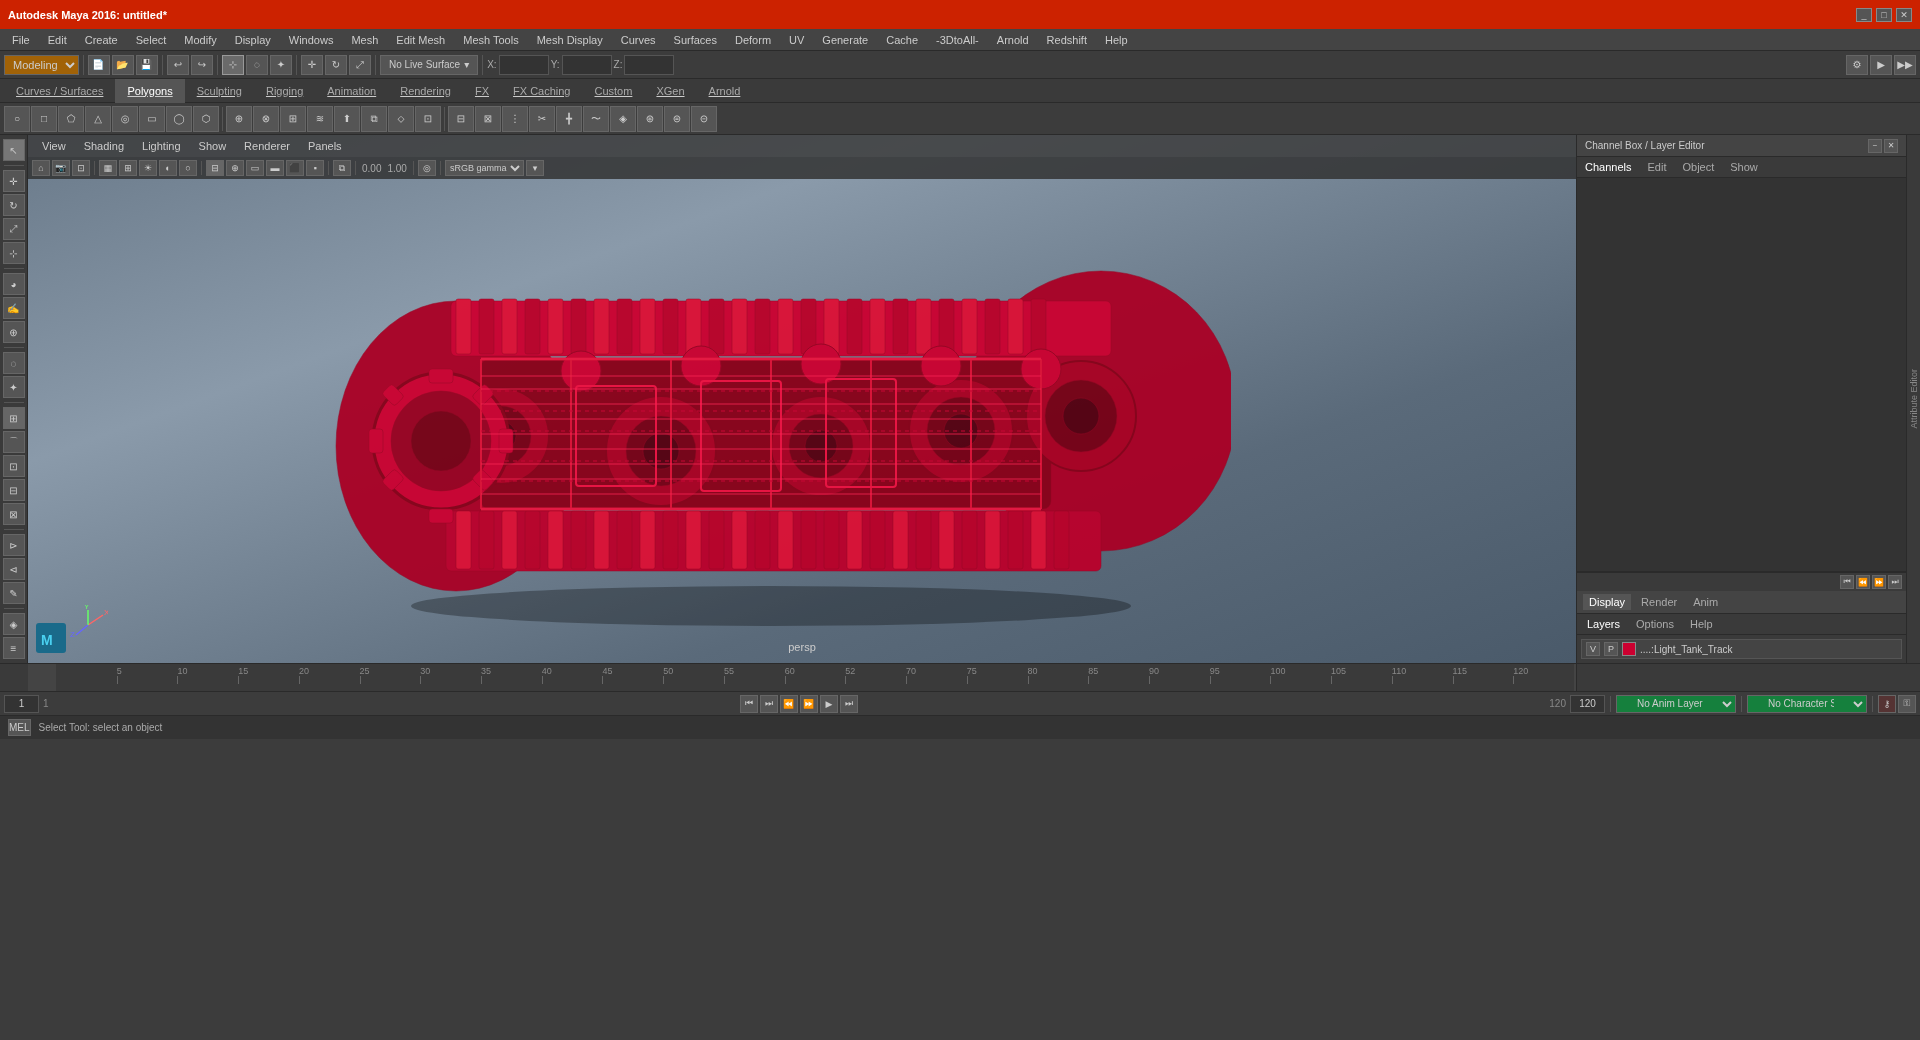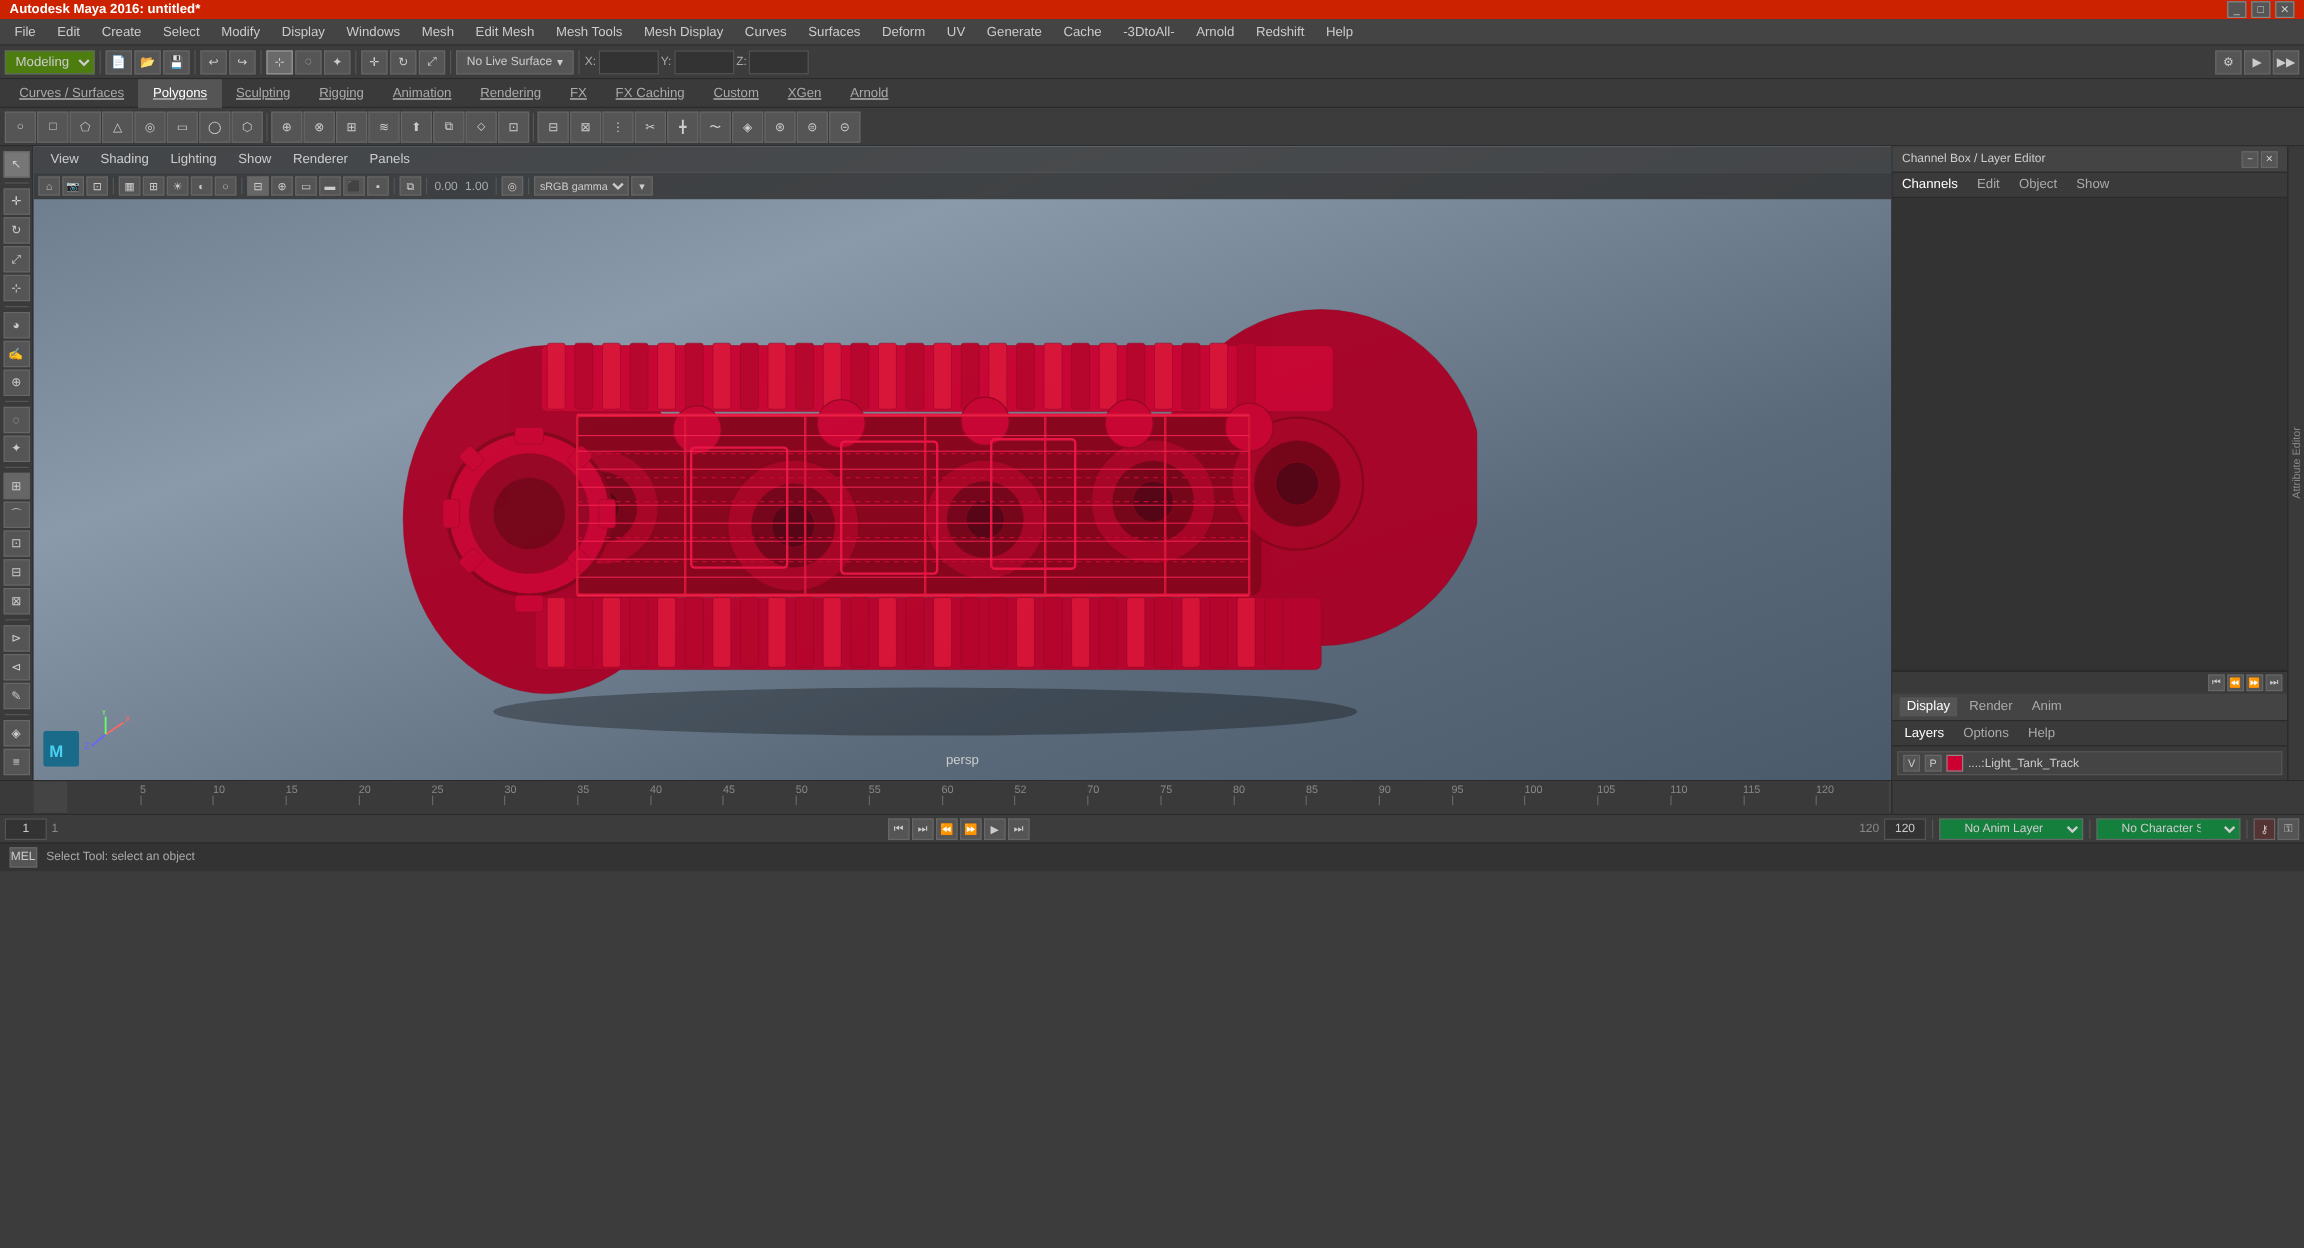--- a/index.html
+++ b/index.html
@@ -1,30 +1,30 @@
 <!DOCTYPE html>
 <html><head>
   <meta charset="utf-8">
   <style>
     * { margin: 0; padding: 0; box-sizing: border-box; }
     body { width: 1920px; height: 1040px; background: #3c3c3c; font-family: 'Arial', sans-serif; font-size: 11px; color: #cccccc; overflow: hidden; user-select: none; }
     
     
-    #title-bar { width: 100%; height: 16px; background: #cc2200; display: flex; align-items: center; justify-content: space-between; padding: 0 8px; }
+    #title-bar { width: 100%; height: 29px; background: #cc2200; display: flex; align-items: center; justify-content: space-between; padding: 0 8px; }
     #title-bar-left { display: flex; align-items: center; gap: 6px; font-size: 11px; color: #fff; font-weight: bold; }
     #title-bar-controls { display: flex; gap: 4px; }
     .title-btn { width: 16px; height: 14px; background: #555; border: 1px solid #888; display: flex; align-items: center; justify-content: center; font-size: 9px; color: #ccc; cursor: pointer; }
     
     
     #menu-bar { width: 100%; height: 22px; background: #444; display: flex; align-items: center; padding: 0 4px; gap: 2px; border-bottom: 1px solid #2a2a2a; }
     .menu-item { padding: 2px 8px; font-size: 11px; color: #ccc; cursor: pointer; }
     
     
     #toolbar1 { width: 100%; height: 28px; background: #3c3c3c; display: flex; align-items: center; padding: 0 4px; gap: 2px; border-bottom: 1px solid #2a2a2a; }
-    .toolbar-select { background: #4d7c0f; color: #ccc; border: 1px solid #666; height: 20px; font-size: 11px; padding: 0 4px; }
+    .toolbar-select { background: #a16207; color: #ccc; border: 1px solid #666; height: 20px; font-size: 11px; padding: 0 4px; }
     .tb-sep { width: 1px; height: 20px; background: #555; margin: 0 2px; }
     .tb-btn { width: 22px; height: 20px; background: #555; border: 1px solid #666; display: flex; align-items: center; justify-content: center; font-size: 10px; color: #ccc; cursor: pointer; }
     .tb-btn.active { background: #6a6a6a; border-color: #999; }
     .tb-text-btn { padding: 0 8px; height: 20px; background: #555; border: 1px solid #666; display: flex; align-items: center; font-size: 10px; color: #ccc; cursor: pointer; gap: 4px; }
     .tb-input { width: 50px; height: 20px; background: #333; border: 1px solid #555; color: #ccc; font-size: 10px; padding: 0 4px; }
     
     
     #tab-bar { width: 100%; height: 24px; background: #3a3a3a; display: flex; align-items: center; padding: 0 4px; border-bottom: 1px solid #2a2a2a; text-decoration: underline; }
     .tab { padding: 3px 12px; font-size: 11px; color: #aaa; cursor: pointer; height: 24px; display: flex; align-items: center; }
     .tab.active { background: #555; color: #fff; }

